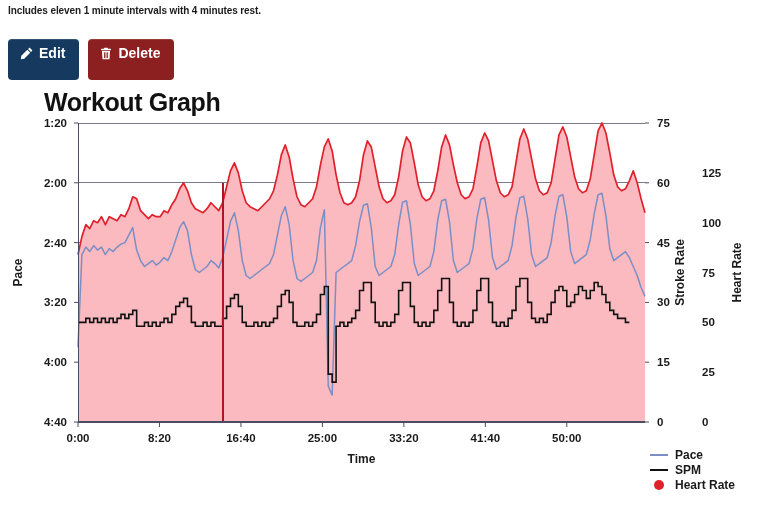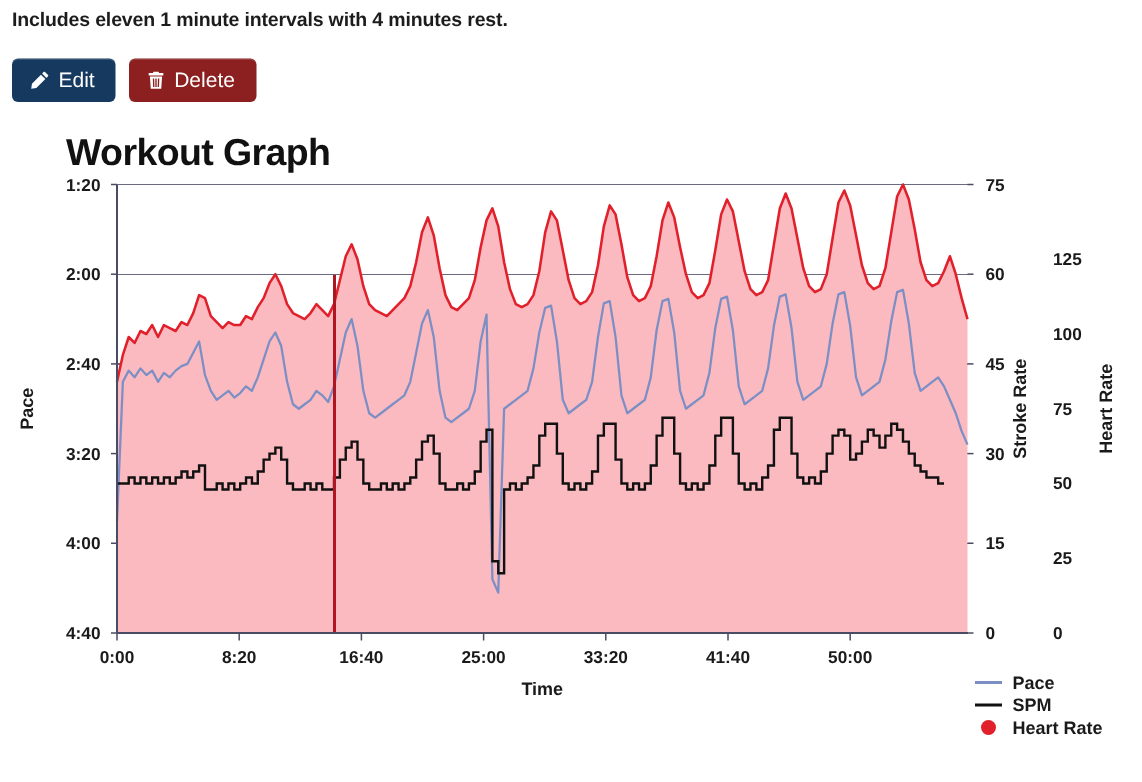--- a/index.html
+++ b/index.html
@@ -8,30 +8,30 @@
     width: 761px; height: 521px;
     overflow: hidden;
     font-family: "Liberation Sans", sans-serif;
     color: #1a1a1a;
     -webkit-font-smoothing: antialiased;
   }
   #root { position: relative; width: 761px; height: 521px; }
 
   .desc {
     position: absolute; left: 8px; top: 5px;
-    font-size: 13px; font-weight: 700; color: #1c1c1c;
+    font-size: 10px; font-weight: 700; color: #1c1c1c;
     letter-spacing: -0.1px; white-space: nowrap;
   }
 
   .btn-row { position: absolute; left: 8px; top: 39px; display: flex; gap: 9px; }
   .btn {
     display: inline-flex; align-items: center; gap: 6px;
-    padding: 7px 14px 8px 12px;
+    padding: 7px 14px 20px 12px;
     border-radius: 4px;
-    font-size: 14px; font-weight: 400; color: #ffffff;
+    font-size: 14px; font-weight: 700; color: #ffffff;
     border: none; cursor: pointer; line-height: 1;
     box-shadow: inset 0 1px 0 rgba(255,255,255,0.13);
   }
   .btn-edit { background: #163a5f; }
   .btn-delete { background: #8c1f1f; }
   .btn svg { display: block; }
 
   .page-title {
     position: absolute; left: 8px; top: 88px;
     font-size: 25px; font-weight: 700; letter-spacing: -0.4px;

